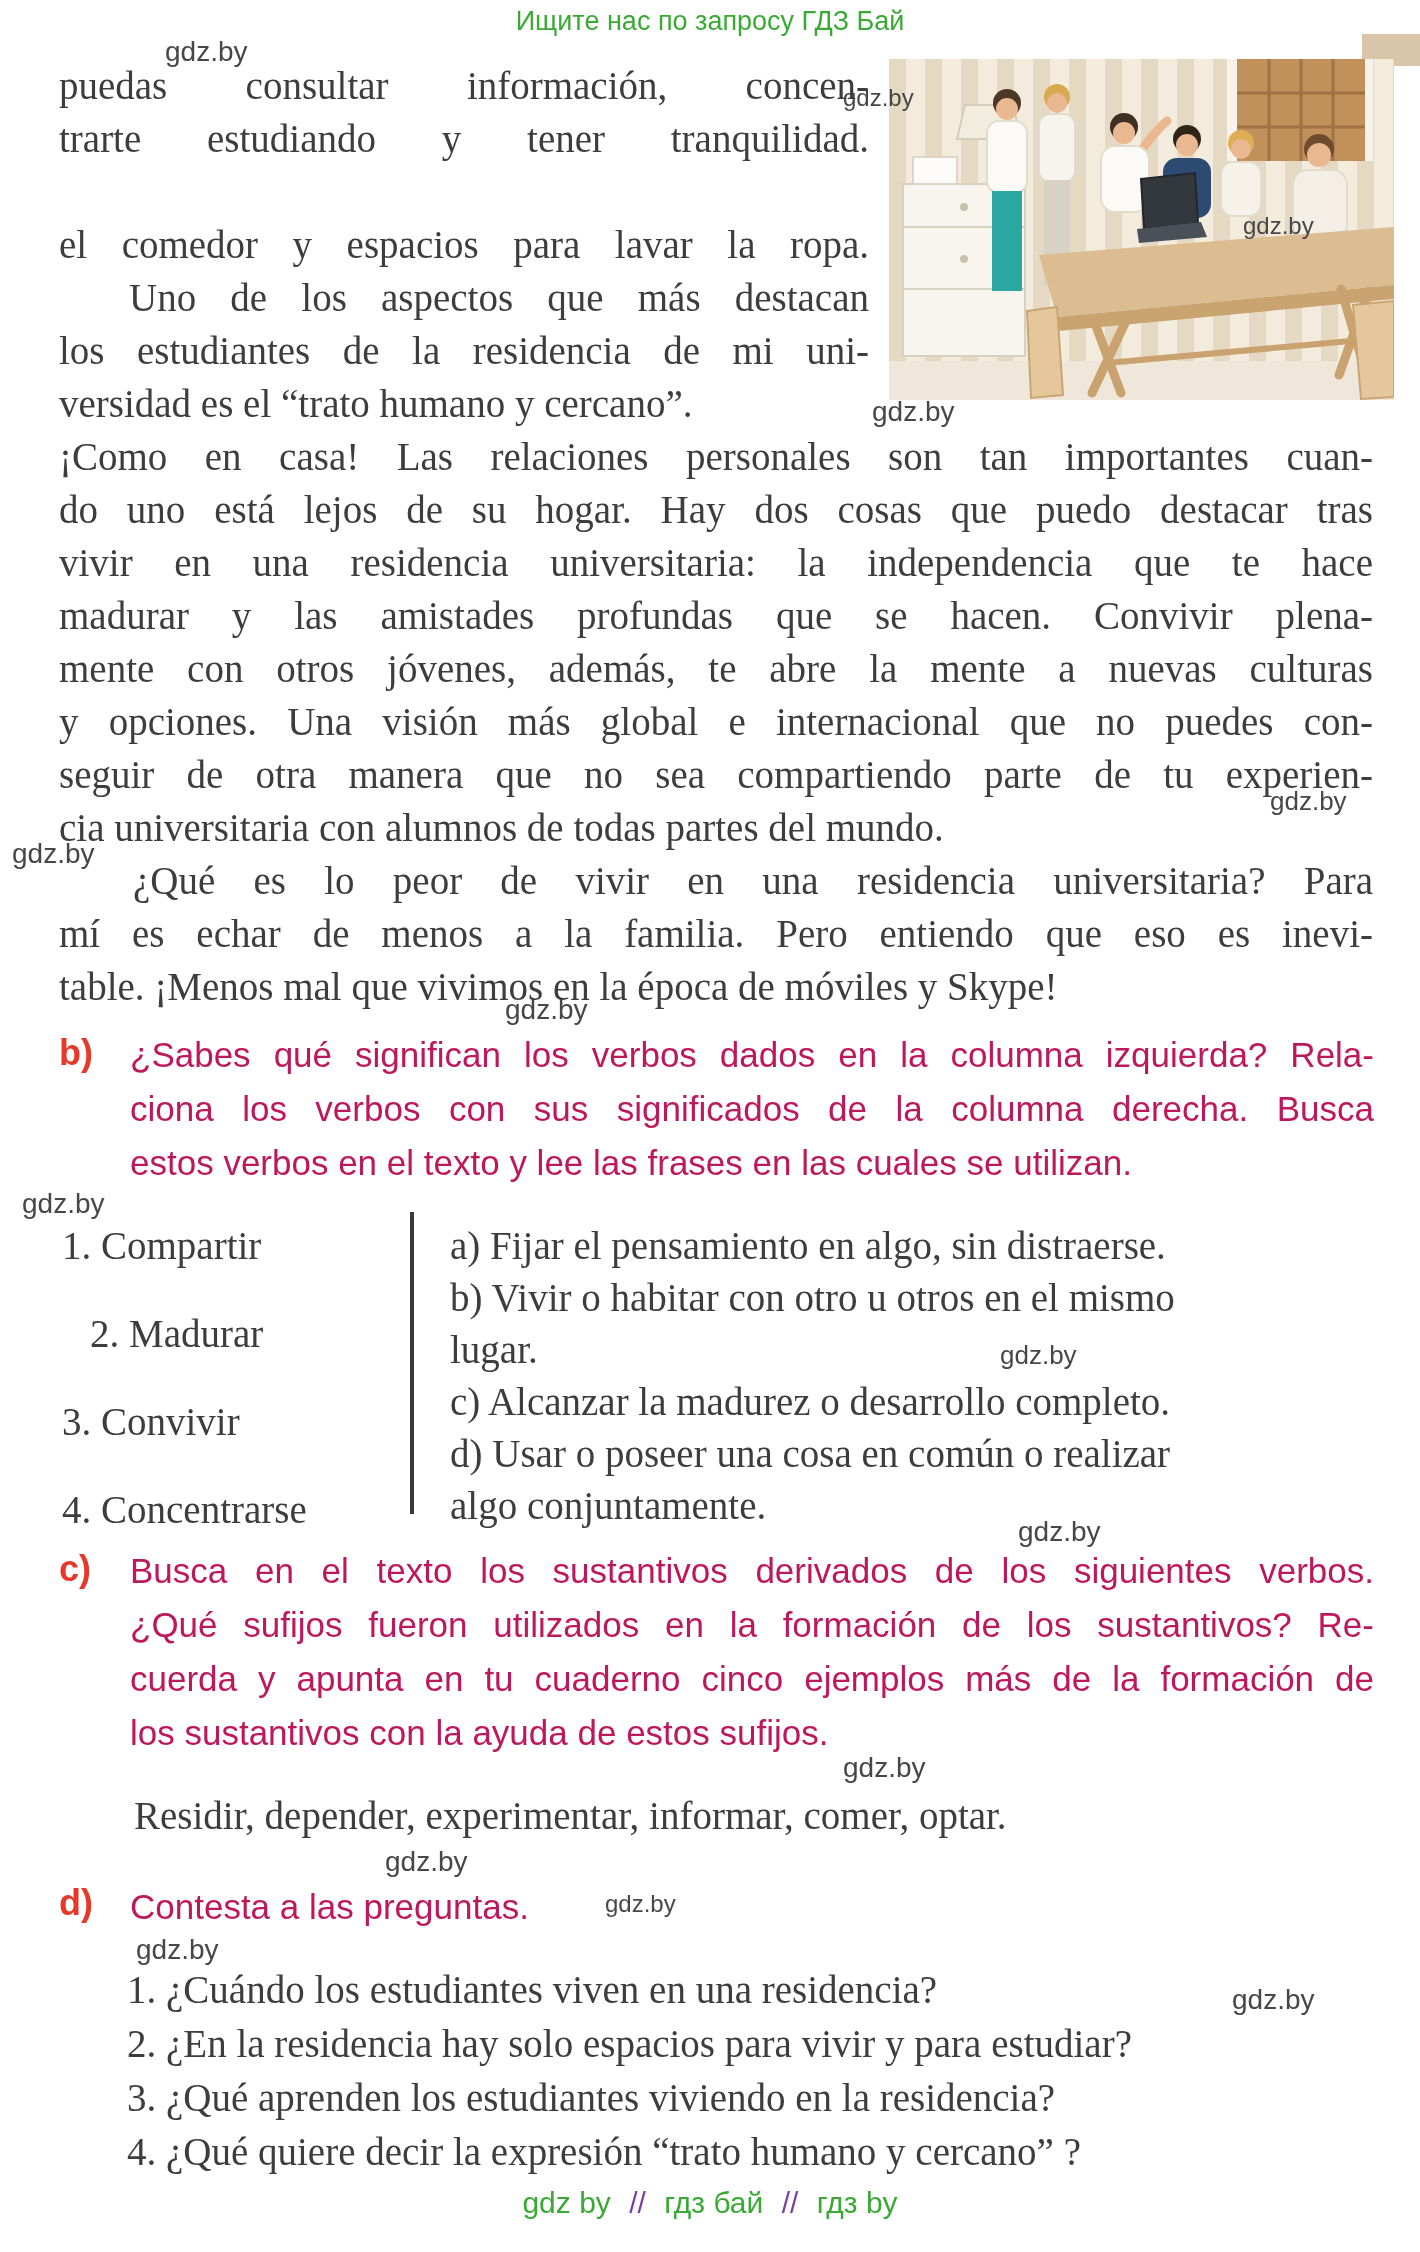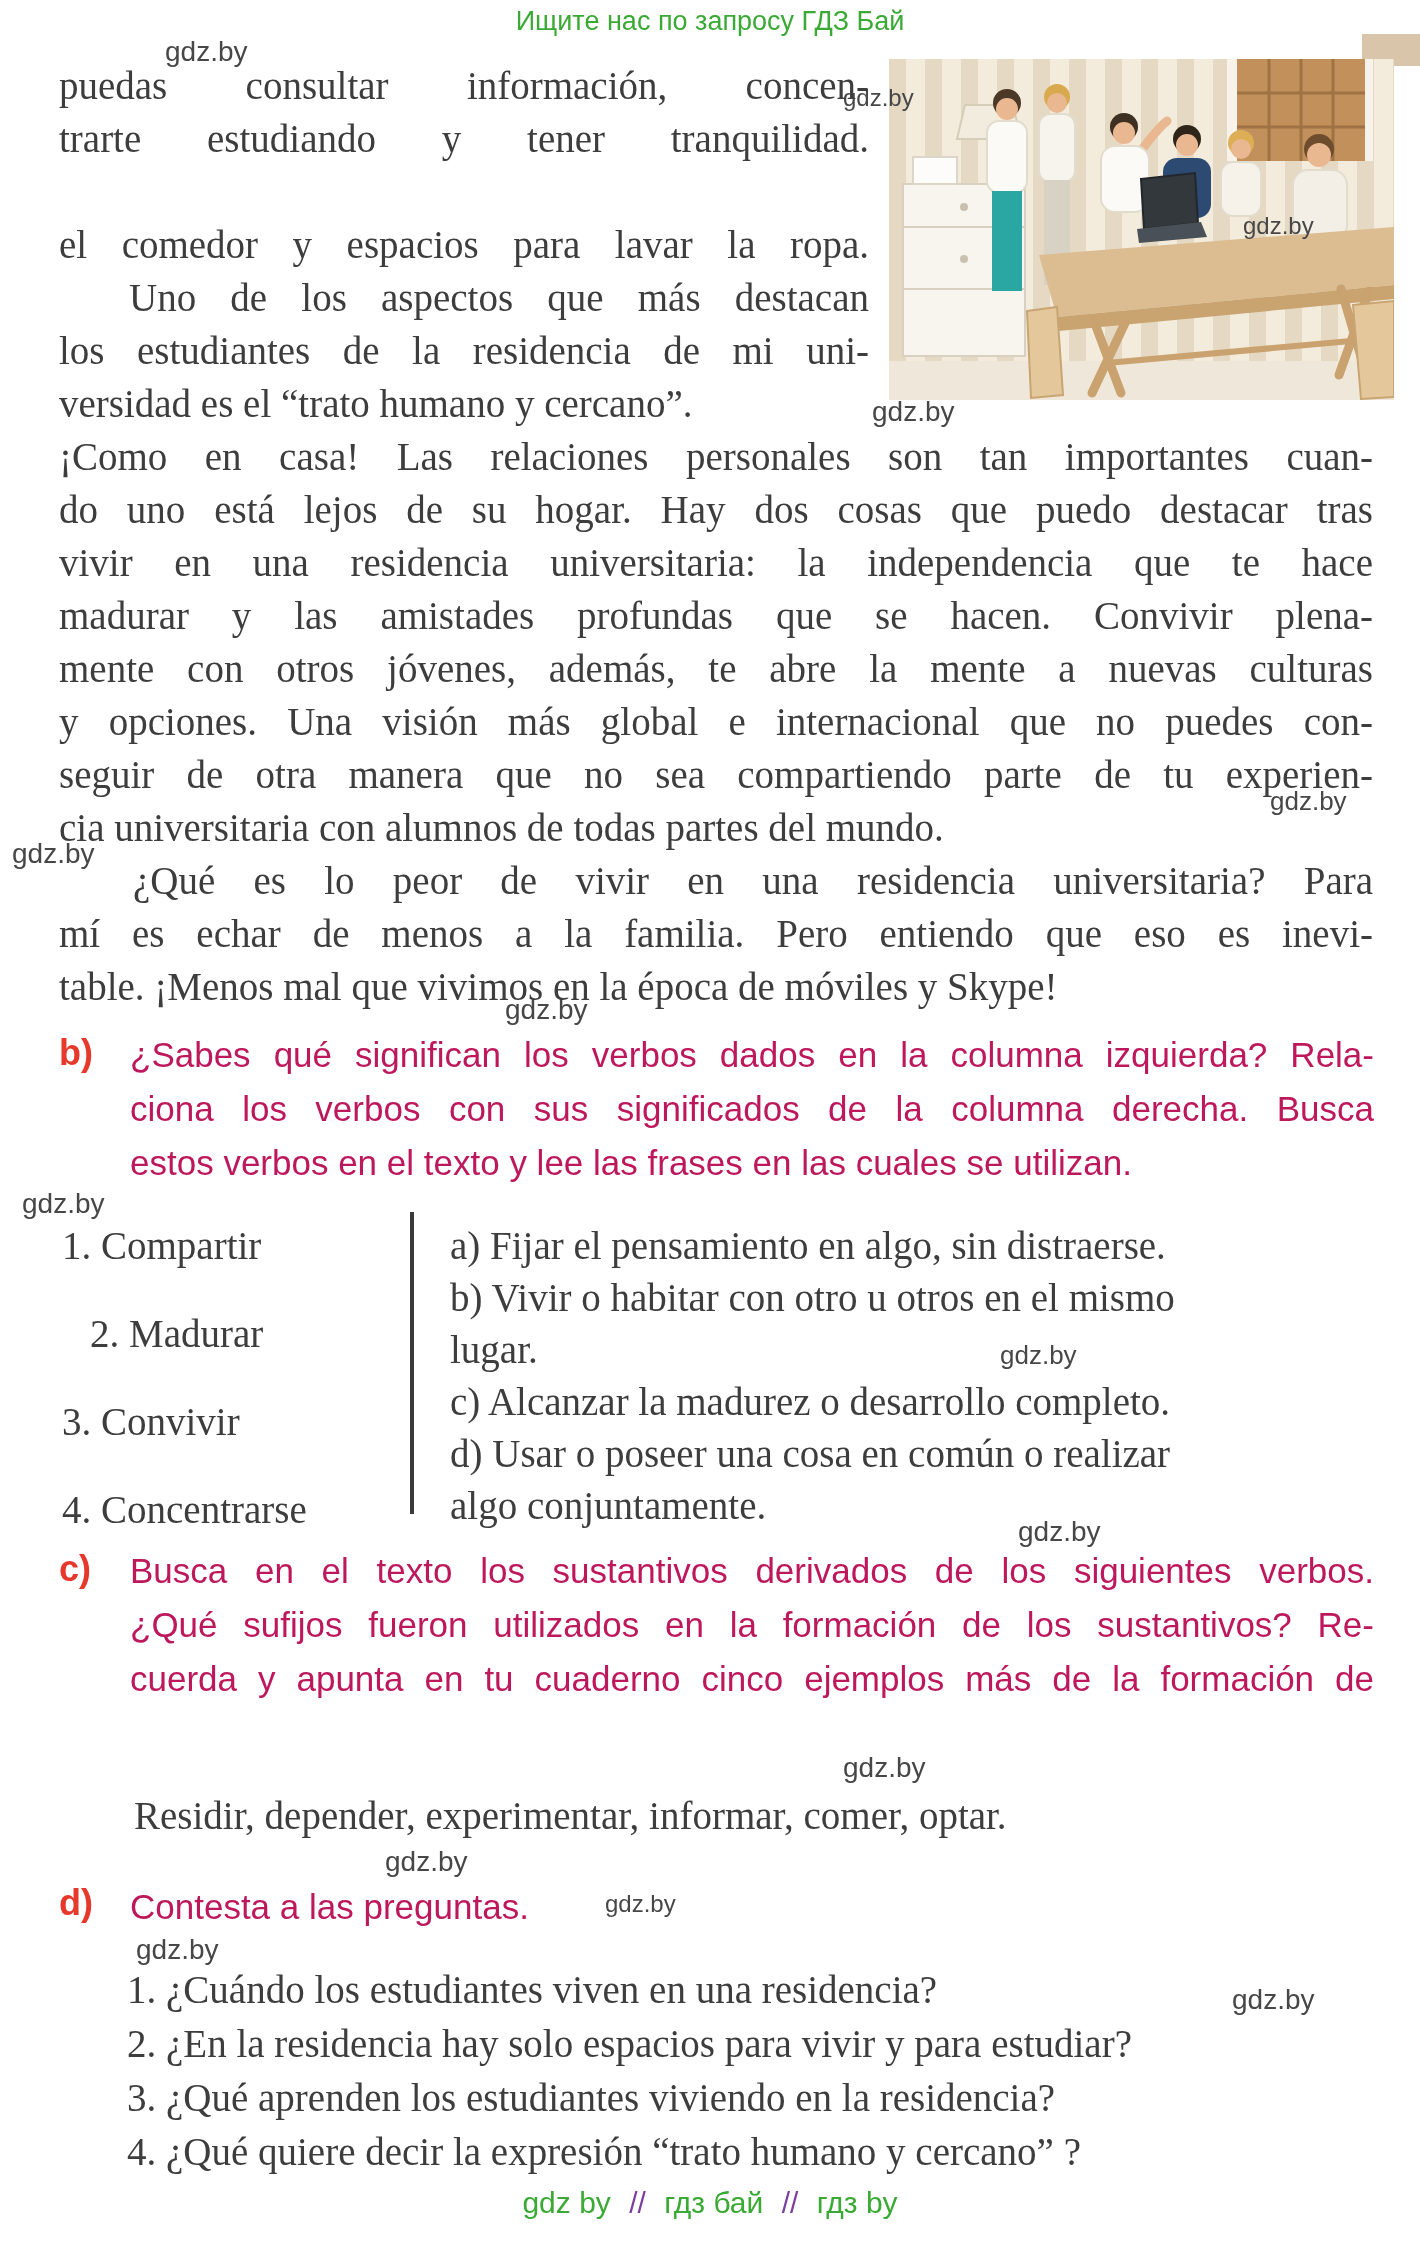--- a/index.html
+++ b/index.html
@@ -183,20 +183,21 @@
   <div class="sline w-right" style="left:450px; top:1274px;">b) Vivir o habitar con otro u otros en el mismo</div>
   <div class="sline w-right" style="left:450px; top:1326px;">lugar.</div>
   <div class="sline w-right" style="left:450px; top:1378px;">c) Alcanzar la madurez o desarrollo completo.</div>
   <div class="sline w-right" style="left:450px; top:1430px;">d) Usar o poseer una cosa en común o realizar</div>
   <div class="sline w-right" style="left:450px; top:1482px;">algo conjuntamente.</div>
 
   <div class="red-label" style="left:59px; top:1548px;">c)</div>
   <div class="sans w-sans just" style="left:130px; top:1548px;">Busca en el texto los sustantivos derivados de los siguientes verbos.</div>
   <div class="sans w-sans just" style="left:130px; top:1602px;">¿Qué sufijos fueron utilizados en la formación de los sustantivos? Re-</div>
   <div class="sans w-sans just" style="left:130px; top:1656px;">cuerda y apunta en tu cuaderno cinco ejemplos más de la formación de</div>
+  <div class="sans w-sans" style="left:130px; top:1710px;">los sustantivos con la ayuda de estos sufijos.</div>
 
   <div class="sline item" style="left:134px; top:1792px;">Residir, depender, experimentar, informar, comer, optar.</div>
 
   <div class="red-label" style="left:59px; top:1882px;">d)</div>
   <div class="sans" style="left:130px; top:1884px;">Contesta a las preguntas.</div>
 
   <div class="sline item" style="left:127px; top:1966px;">1. ¿Cuándo los estudiantes viven en una residencia?</div>
   <div class="sline item" style="left:127px; top:2020px;">2. ¿En la residencia hay solo espacios para vivir y para estudiar?</div>
   <div class="sline item" style="left:127px; top:2074px;">3. ¿Qué aprenden los estudiantes viviendo en la residencia?</div>
   <div class="sline item" style="left:127px; top:2128px;">4. ¿Qué quiere decir la expresión “trato humano y cercano” ?</div>

